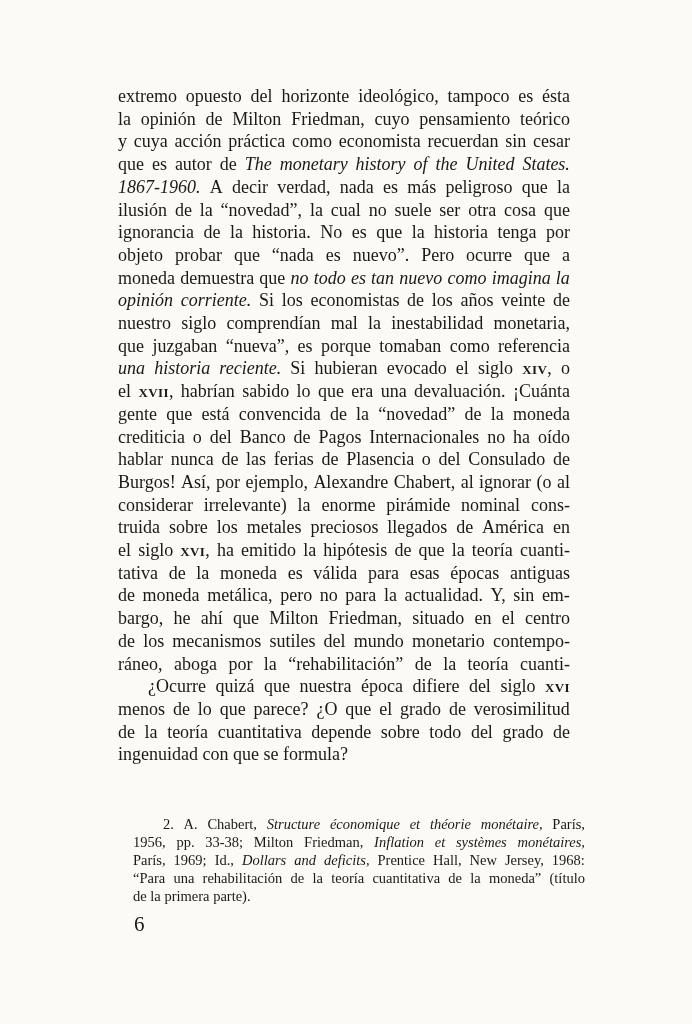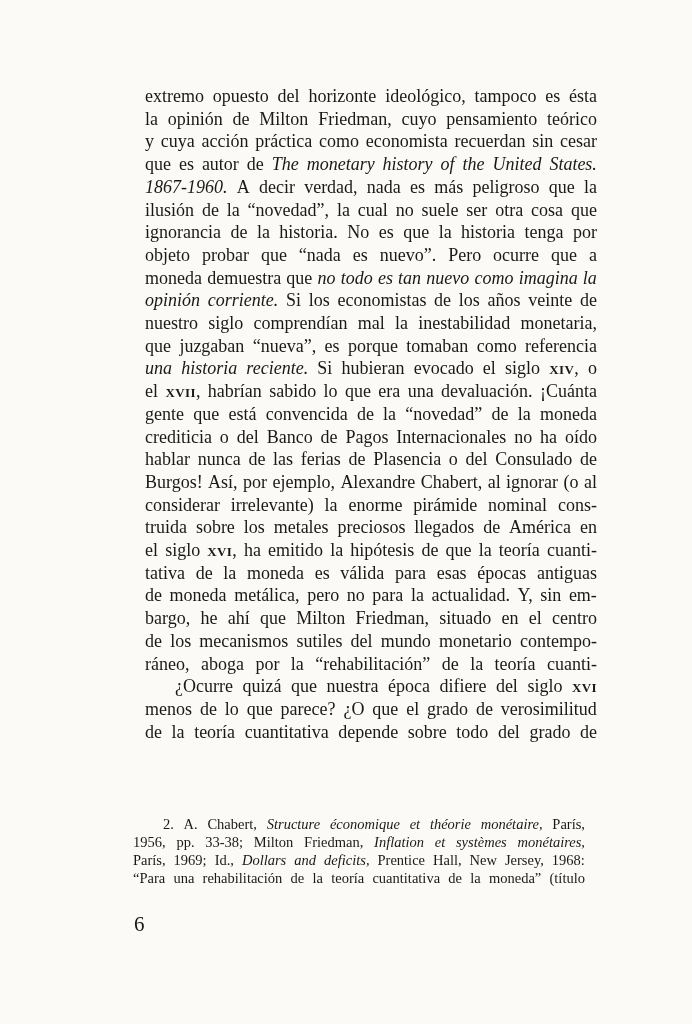--- a/index.html
+++ b/index.html
@@ -14,21 +14,21 @@
     overflow: hidden;
     font-family: "Liberation Serif", "DejaVu Serif", serif;
     color: #1b1916;
   }
   .page {
     position: absolute;
     inset: 0;
   }
   .text-block {
     position: absolute;
-    left: 145px;
+    left: 118px;
     top: 85px;
     width: 452px;
     font-size: 18px;
     line-height: 22.7px;
   }
   .footnote-block {
     position: absolute;
     left: 133px;
     top: 816px;
     width: 452px;
@@ -404,20 +404,21 @@
           <span class="tok"><span>la</span></span>
           <span class="tok"><span>teoría</span></span>
           <span class="tok"><span>cuantitativa</span></span>
           <span class="tok"><span>depende</span></span>
           <span class="tok"><span>sobre</span></span>
           <span class="tok"><span>todo</span></span>
           <span class="tok"><span>del</span></span>
           <span class="tok"><span>grado</span></span>
           <span class="tok"><span>de</span></span>
         </div>
+        <div class="line plain"><span class="tok"><span>ingenuidad</span></span> <span class="tok"><span>con</span></span> <span class="tok"><span>que</span></span> <span class="tok"><span>se</span></span> <span class="tok"><span>formula?</span></span></div>
       </div>
     </div>
   <div class="footnote-block" id="footnote">
       <div>
         <div class="line justify indent">
           <span class="tok"><span>2.</span></span>
           <span class="tok"><span>A.</span></span>
           <span class="tok"><span>Chabert,</span></span>
           <span class="tok"><span class="i">Structure</span></span>
           <span class="tok"><span class="i">économique</span></span>
@@ -456,16 +457,17 @@
           <span class="tok"><span>rehabilitación</span></span>
           <span class="tok"><span>de</span></span>
           <span class="tok"><span>la</span></span>
           <span class="tok"><span>teoría</span></span>
           <span class="tok"><span>cuantitativa</span></span>
           <span class="tok"><span>de</span></span>
           <span class="tok"><span>la</span></span>
           <span class="tok"><span>moneda”</span></span>
           <span class="tok"><span>(título</span></span>
         </div>
+        <div class="line plain"><span class="tok"><span>de</span></span> <span class="tok"><span>la</span></span> <span class="tok"><span>primera</span></span> <span class="tok"><span>parte).</span></span></div>
       </div>
     </div>
   <div class="page-number">6</div>
 </div>
 
 </body></html>

